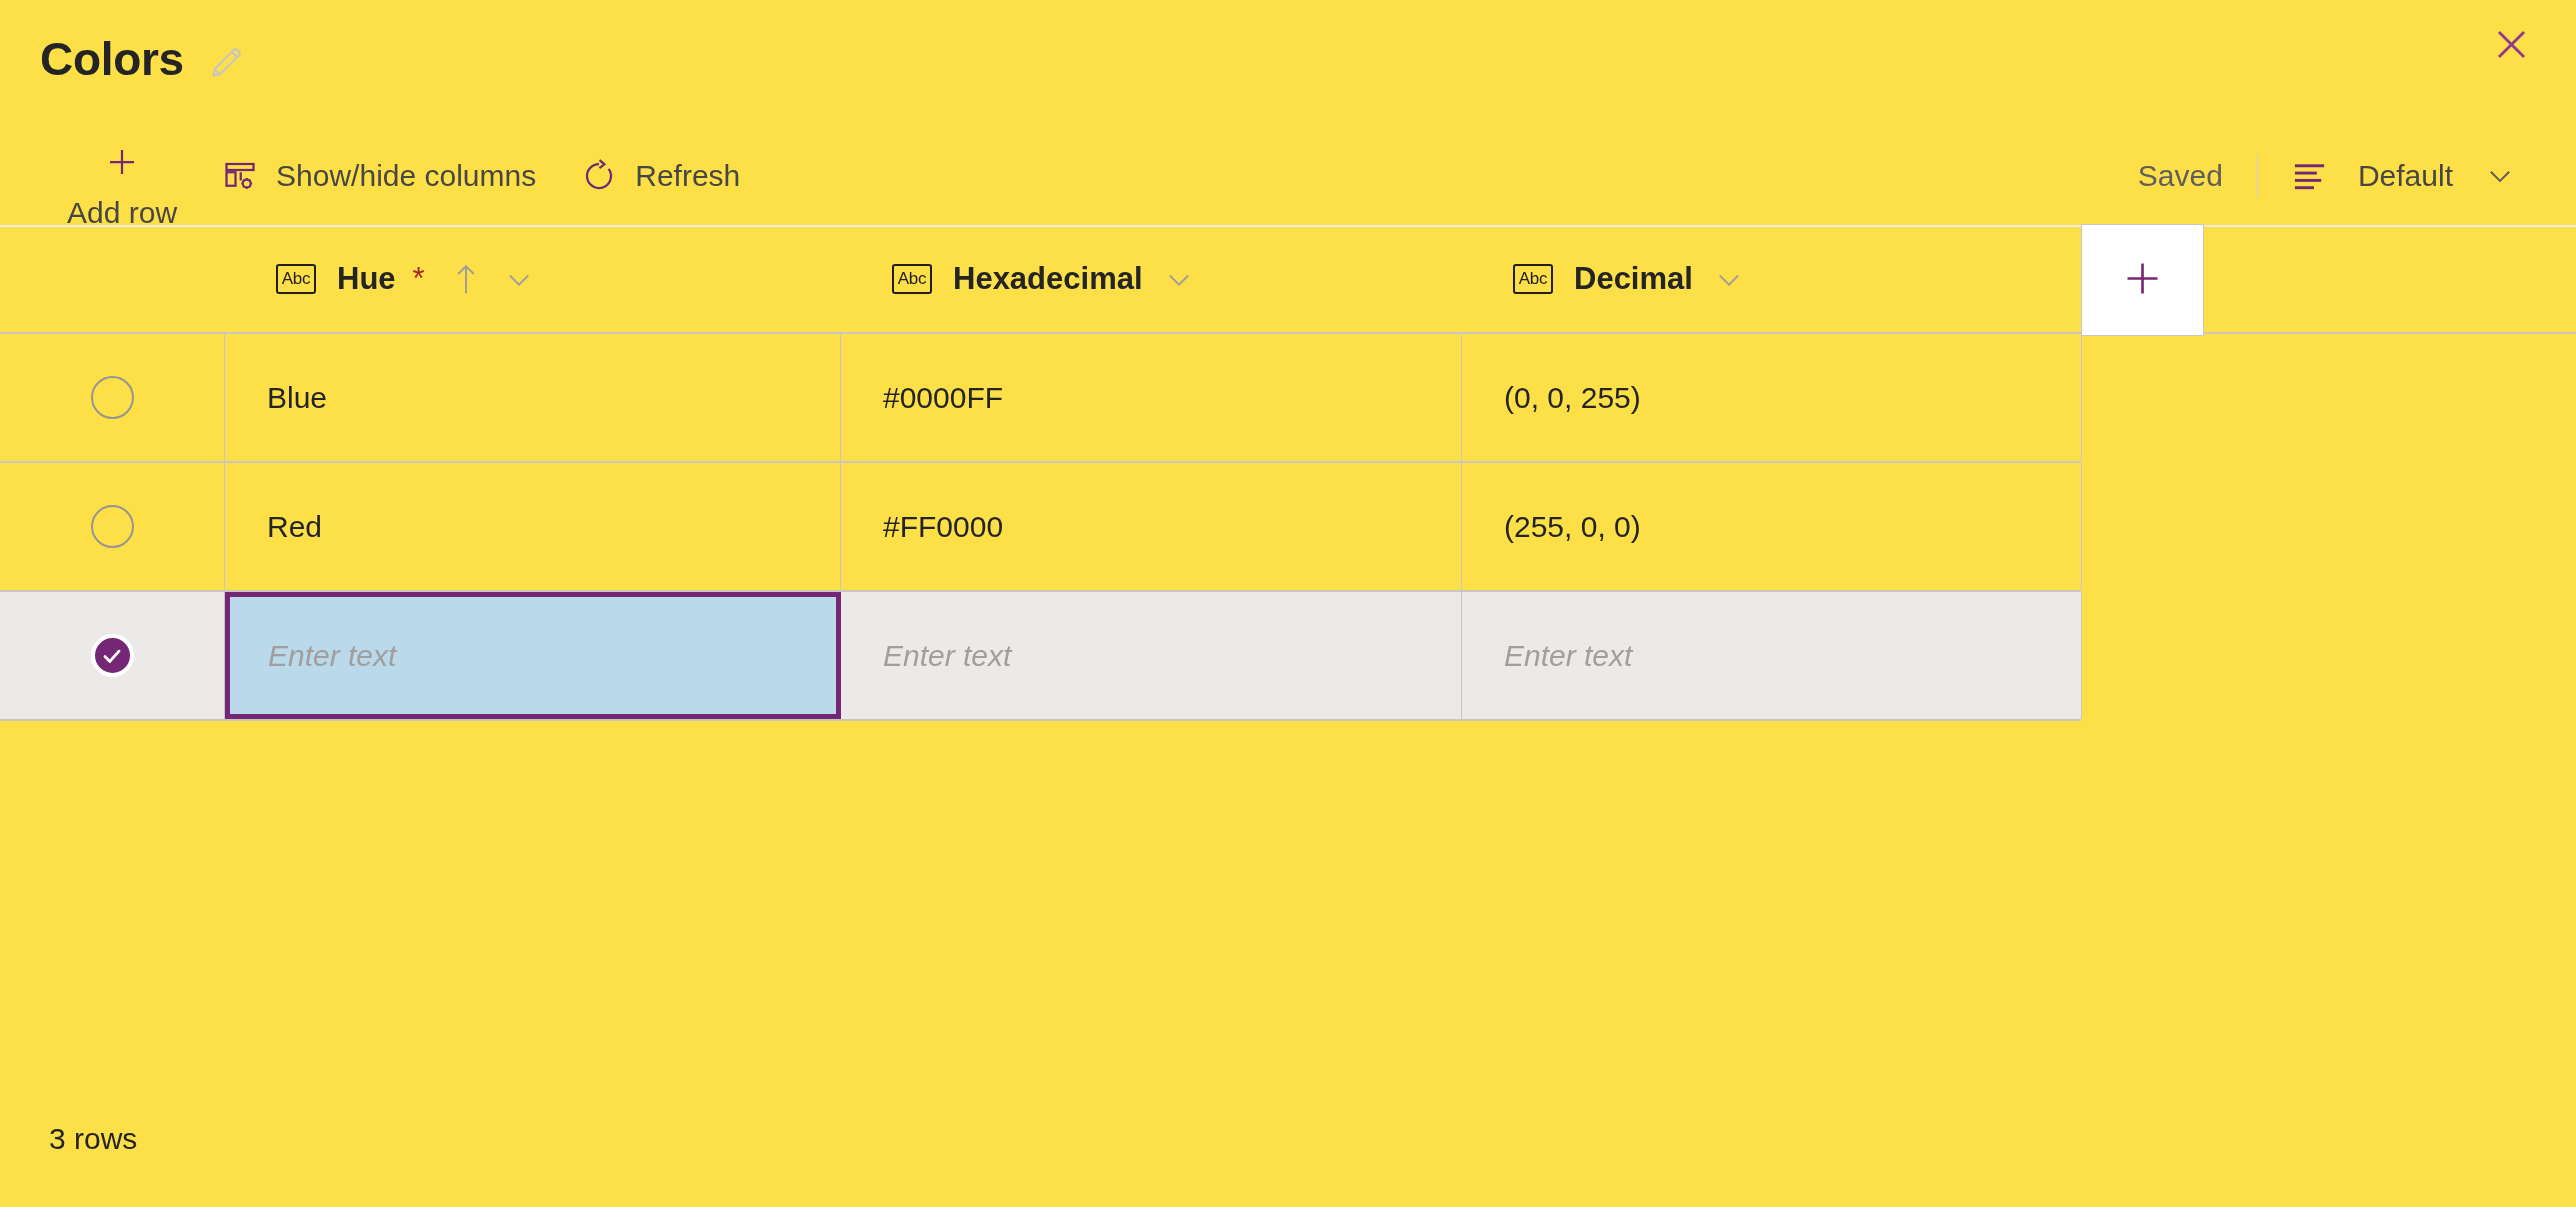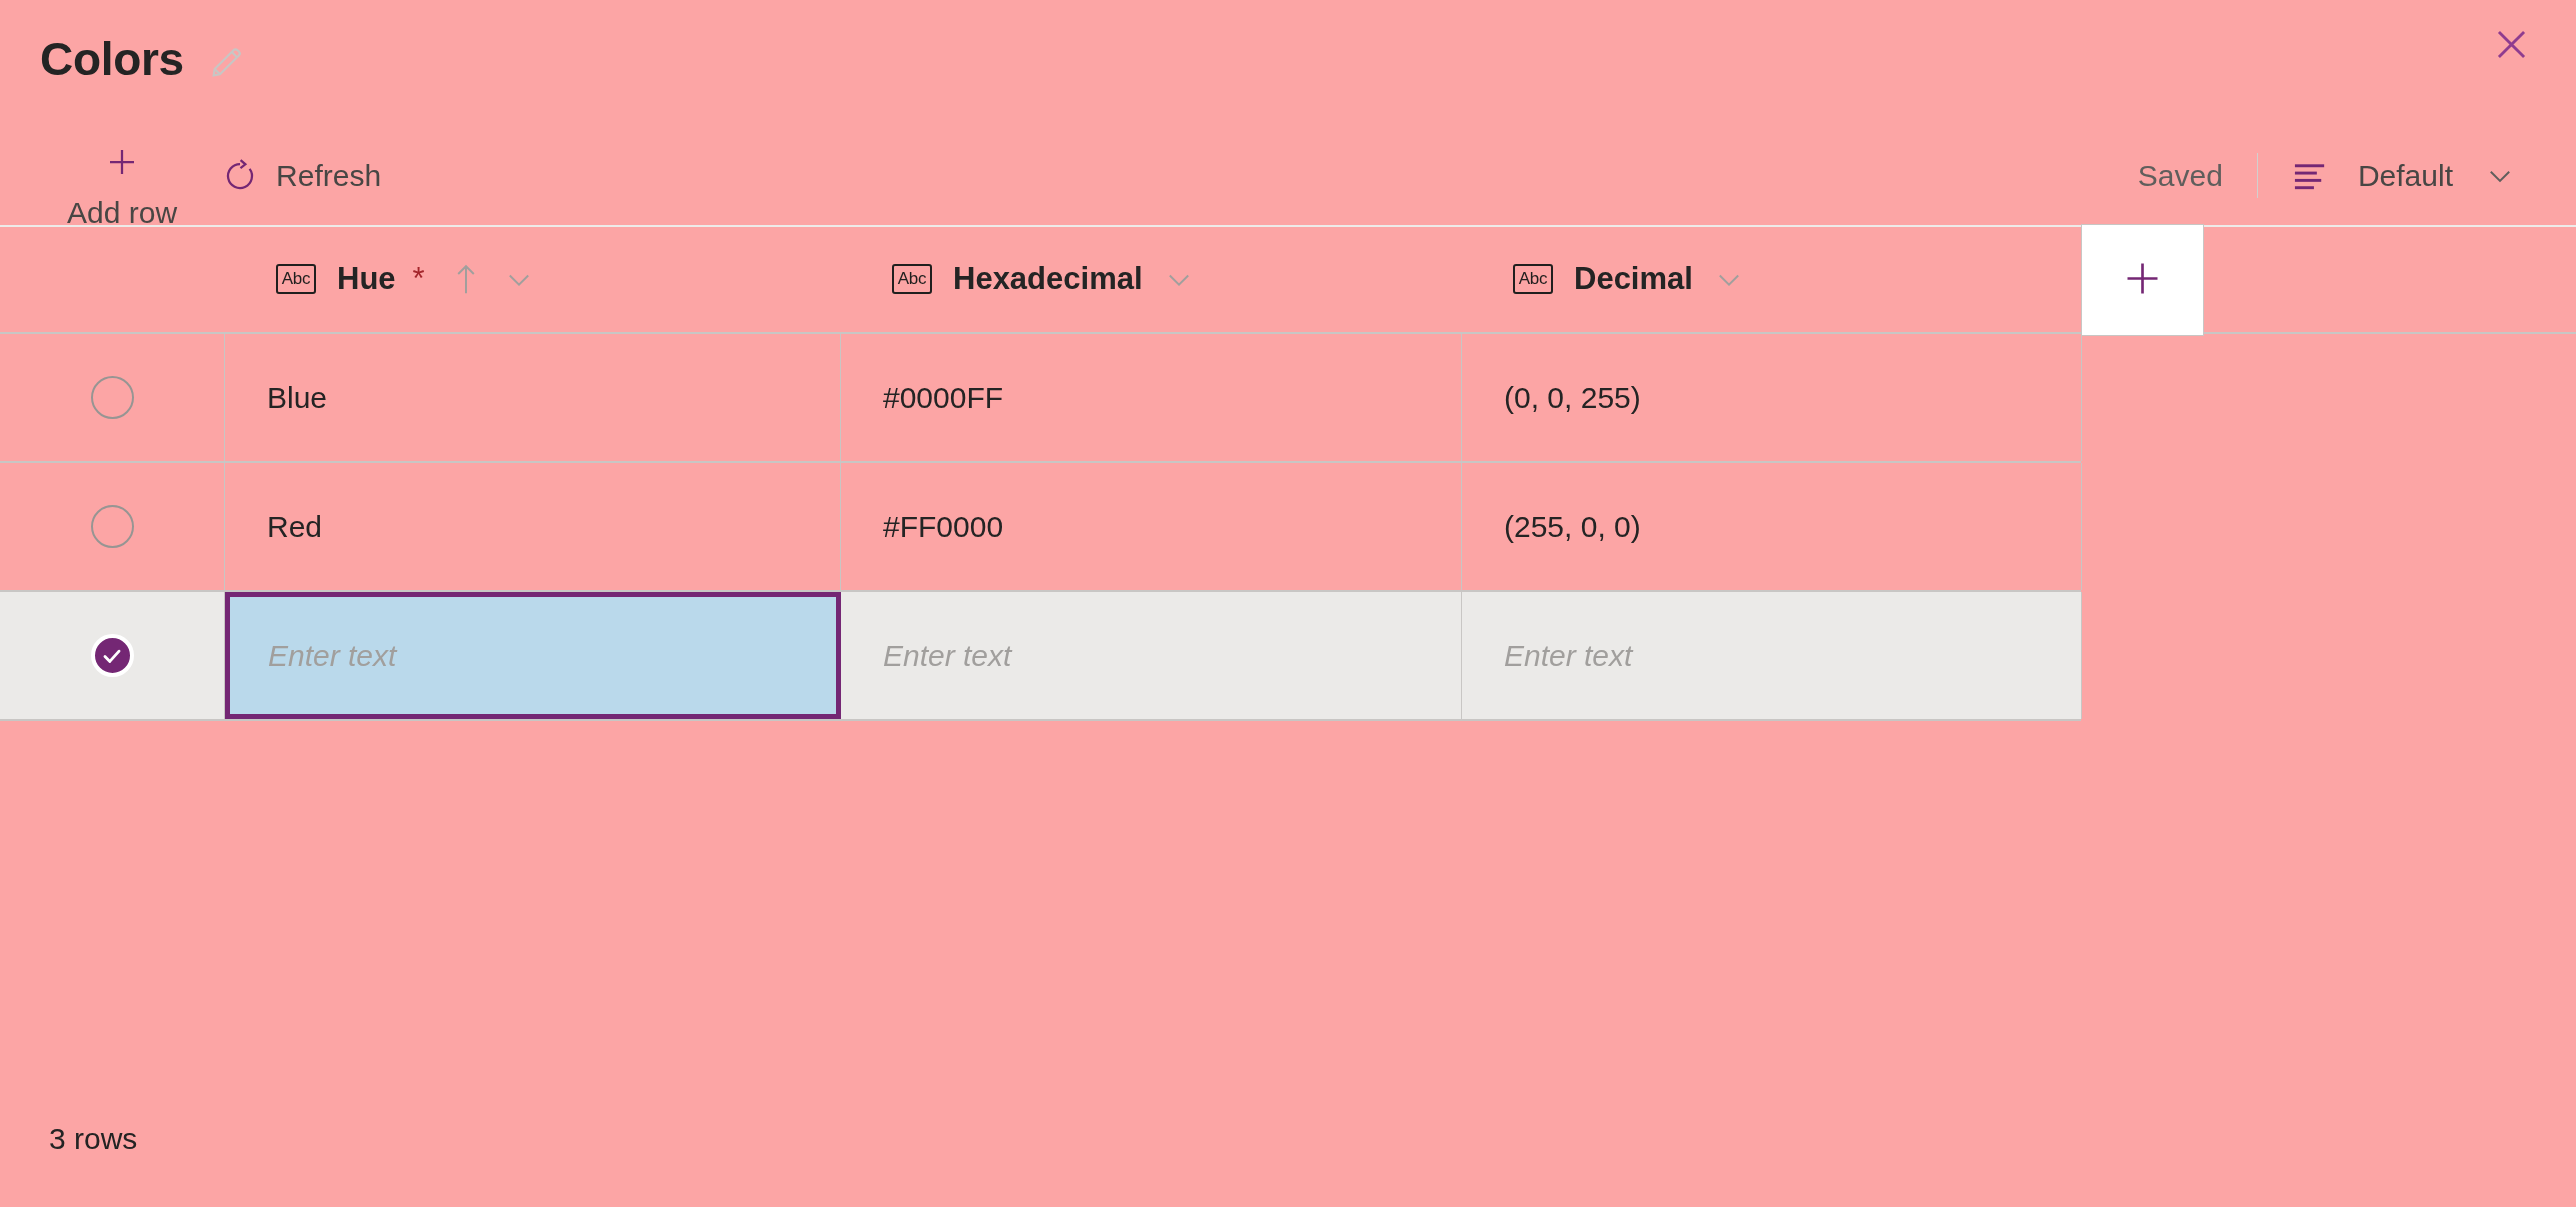--- a/index.html
+++ b/index.html
@@ -9,21 +9,21 @@
     background: #ffffff;
     font-family: "Liberation Sans", sans-serif;
     color: #323130;
     overflow: hidden;
   }
 
   .app {
     position: relative;
     width: 2576px;
     height: 1207px;
-    background: #fca5a5;
+    background: #fde047;
   }
 
   
   .titlebar {
     position: absolute;
     left: 0; top: 0;
     width: 2576px;
     height: 117px;
     display: flex;
     align-items: center;
@@ -323,20 +323,34 @@
       <div class="cmd-btn">
         <span class="cmd-icon">
           <svg width="36" height="36" viewBox="0 0 24 24">
             <path d="M12 4 V20 M4 12 H20" stroke="#742774" stroke-width="1.5"></path>
           </svg>
         </span>
         <span class="cmd-label">Add row</span>
       </div>
 
 
+      <div class="cmd-btn">
+        <span class="cmd-icon">
+          <svg width="36" height="36" viewBox="0 0 24 24">
+            <rect x="3" y="4" width="18" height="4" stroke="#742774" stroke-width="1.5" fill="none"></rect>
+            <rect x="3" y="9.5" width="6" height="9" stroke="#742774" stroke-width="1.5" fill="none"></rect>
+            <path d="M12.5 9.5 V15" stroke="#742774" stroke-width="1.5"></path>
+            <circle cx="16.5" cy="17" r="2.6" stroke="#742774" stroke-width="1.4" fill="none"></circle>
+            <path d="M16.5 13.4 V14.4 M16.5 19.6 V20.6 M12.9 17 H13.9 M19.1 17 H20.1
+                     M14.0 14.5 L14.7 15.2 M18.3 18.8 L19.0 19.5
+                     M19.0 14.5 L18.3 15.2 M14.7 18.8 L14.0 19.5" stroke="#742774" stroke-width="1.3"></path>
+          </svg>
+        </span>
+        <span class="cmd-label">Show/hide columns</span>
+      </div>
 
       <div class="cmd-btn">
         <span class="cmd-icon">
           <svg width="36" height="36" viewBox="0 0 24 24">
             <path d="M18.4 7.2 A8 8 0 1 1 12 4" stroke="#742774" stroke-width="1.5" fill="none"></path>
             <path d="M12.4 1.4 L15.6 4.2 L12.3 6.8" stroke="#742774" stroke-width="1.5" fill="none"></path>
           </svg>
         </span>
         <span class="cmd-label">Refresh</span>
       </div>

